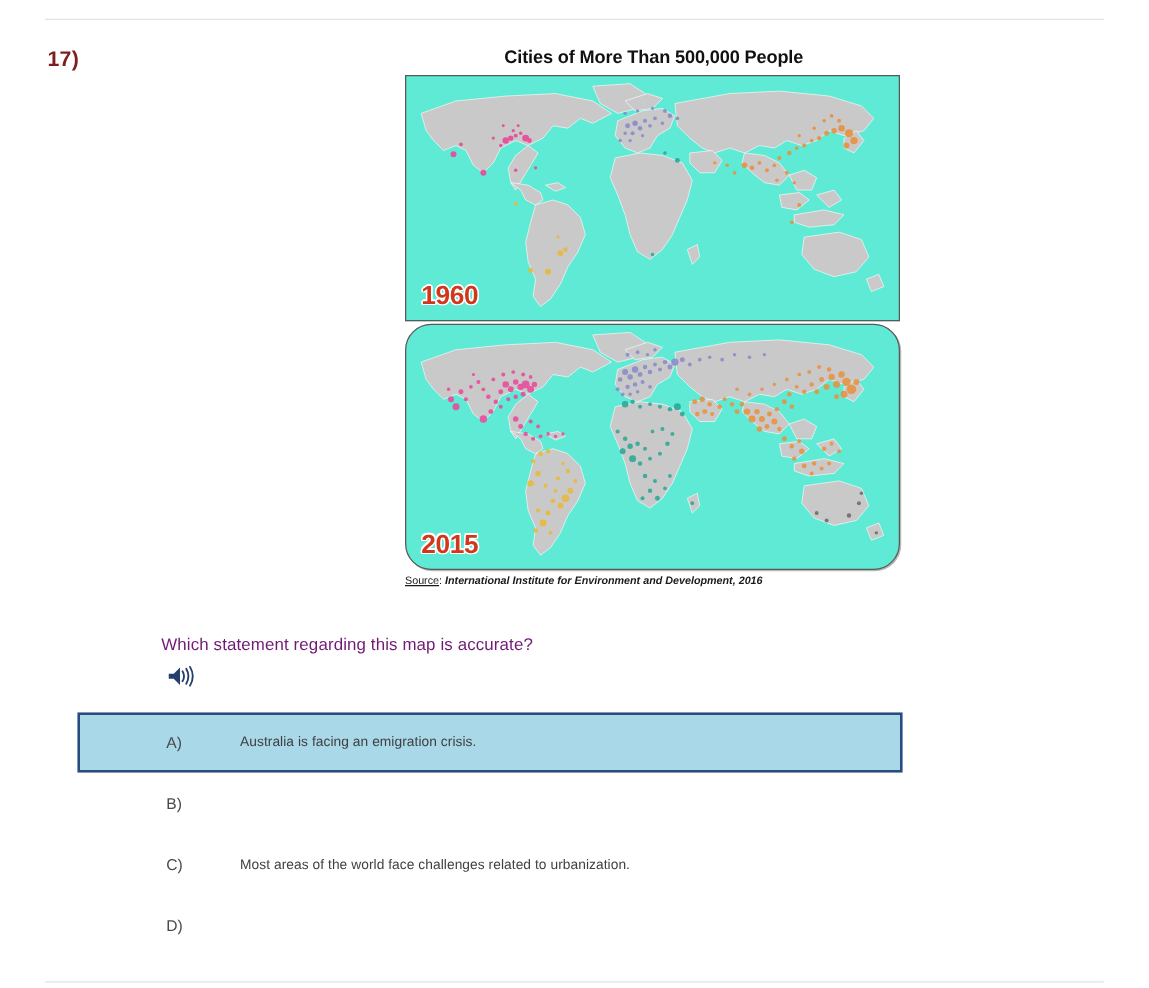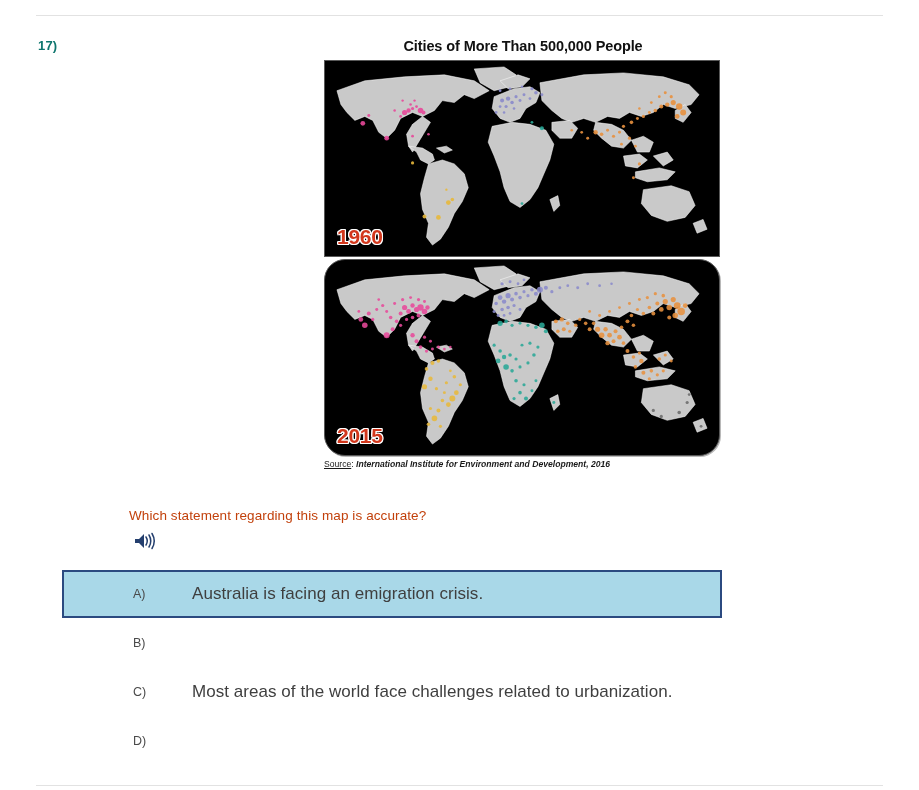--- a/index.html
+++ b/index.html
@@ -24,23 +24,23 @@
     background: #e2e2e2;
   }
   .divider.top { top: 15px; }
   .divider.bottom { top: 785px; }
 
   
   .q-number {
     position: absolute;
     left: 38px;
     top: 38px;
-    font-size: 13px;
+    font-size: 17px;
     font-weight: bold;
-    color: #0f766e;
+    color: #7f1d1d;
     letter-spacing: .2px;
   }
 
   
   .figure {
     position: absolute;
     left: 324px;
     top: 38px;
     width: 398px;
   }
@@ -52,21 +52,21 @@
     text-align: center;
     margin: 0 0 6px 0;
     letter-spacing: -0.1px;
   }
 
   .map-panel {
     position: relative;
     width: 396px;
     height: 197px;
     border: 1px solid #595959;
-    background: #000000;
+    background: #5eead4;
     overflow: hidden;
     box-sizing: border-box;
   }
   .map-panel + .map-panel {
     margin-top: 2px;
     box-shadow: 1px 1px 0 #b8b8b8;
     border-radius: 21px;
   }
   .map-svg {
     position: absolute;
@@ -105,21 +105,21 @@
     font-style: italic;
     font-weight: bold;
   }
 
   
   .question-text {
     position: absolute;
     left: 129px;
     top: 508px;
     font-size: 13.5px;
-    color: #c2410c;
+    color: #701a75;
     letter-spacing: .1px;
     text-align: center;
   }
   .audio-btn {
     position: absolute;
     left: 133px;
     top: 531px;
     width: 26px;
     height: 20px;
     line-height: 0;
@@ -149,21 +149,21 @@
     border: 2px solid #2b4a80;
   }
   .option .opt-letter {
     position: absolute;
     left: 69px;
     font-size: 12.5px;
     color: #4a4a4a;
   }
   .option .opt-text {
     margin-left: 59px;
-    font-size: 17px;
+    font-size: 11px;
     color: #3f3f3f;
     letter-spacing: .05px;
   }
   .opt-gap { height: 1px; }
 </style>
 </head>
 <body>
 
 <div class="divider top"></div>
 <div class="divider bottom"></div>

